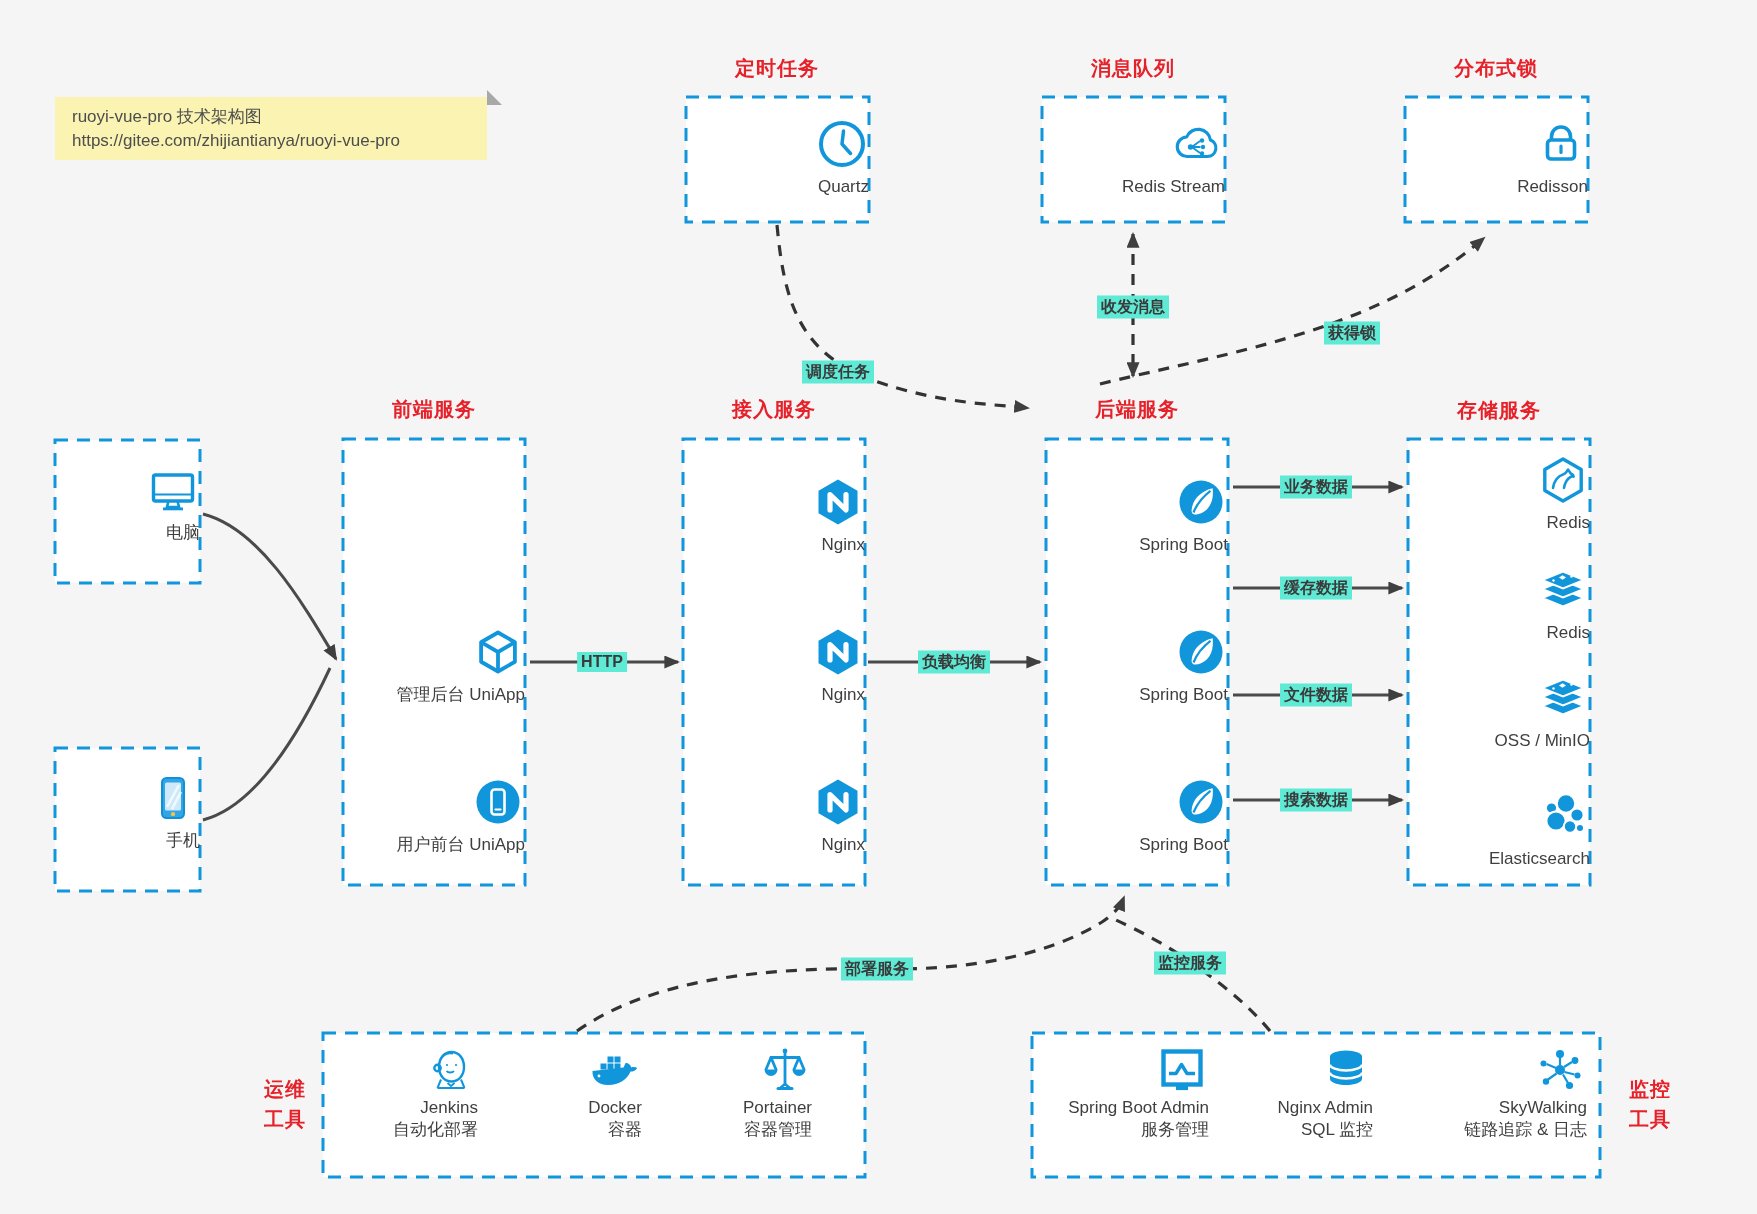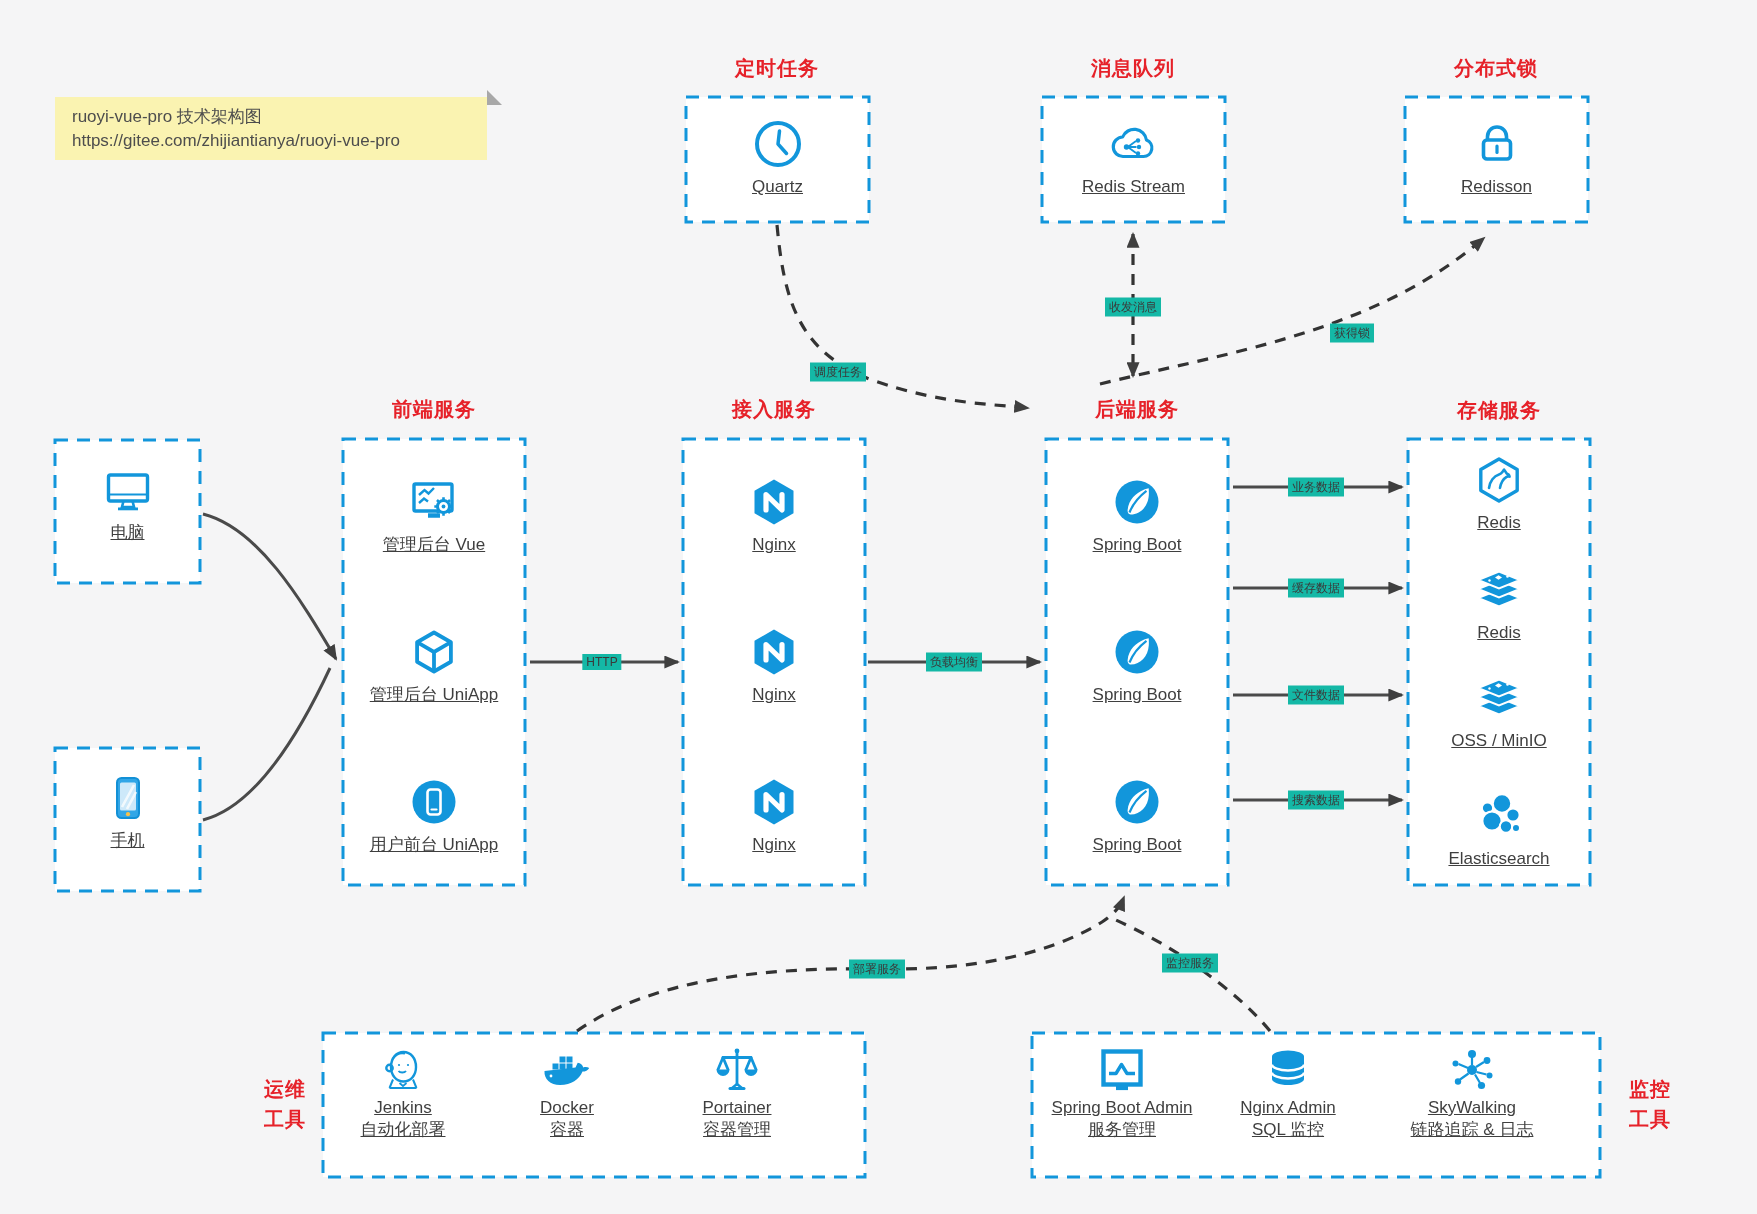--- a/index.html
+++ b/index.html
@@ -1,29 +1,29 @@
 <!DOCTYPE html>
 <html><head>
 <meta charset="utf-8">
 <style>
   html,body{margin:0;padding:0;background:#f5f5f6;}
   #canvas{position:relative;width:1757px;height:1214px;background:#f5f5f6;overflow:hidden;
           font-family:"Liberation Sans","DejaVu Sans",sans-serif;color:#3f3f3f;}
   #edges{position:absolute;left:0;top:0;width:1757px;height:1214px;}
   .box{position:absolute;box-sizing:border-box;}
-  .node{position:absolute;left:0;right:0;text-align:center;text-decoration:underline;}
+  .node{position:absolute;left:0;right:0;text-align:right;}
   .node .lbl{margin-top:5px;font-size:17px;color:#3f3f3f;line-height:21px;}
   .node .sub{font-size:17px;color:#3f3f3f;line-height:22px;}
   .ic54{width:54px;height:54px;display:inline-block;vertical-align:top;}
   .col-title{position:absolute;transform:translate(-50%,-50%);color:#e62129;font-weight:bold;
              font-size:20px;white-space:nowrap;letter-spacing:1px;text-align:right;}
   .side-title{position:absolute;transform:translate(-50%,-50%);color:#e62129;font-weight:bold;
               font-size:20px;line-height:30px;letter-spacing:1px;}
-  .edge-label{position:absolute;transform:translate(-50%,-50%);background:#14b8a6;color:#3a3a3a;
-              font-size:12px;padding:1px 4px;white-space:nowrap;}
+  .edge-label{position:absolute;transform:translate(-50%,-50%);background:#5eead4;color:#3a3a3a;
+              font-size:16px;padding:1px 4px;white-space:nowrap;font-weight:bold;}
   .note{position:absolute;left:55px;top:97px;width:432px;height:63px;background:#faf3b1;
         color:#4d4d4d;font-size:17px;line-height:24px;padding:8px 0 0 17px;box-sizing:border-box;}
   .note-fold{position:absolute;left:487px;top:90px;width:0;height:0;
              border-bottom:15px solid #a8a8a8;border-right:15px solid transparent;}
 </style>
 </head>
 <body>
 
 <div id="canvas">
 
@@ -269,26 +269,20 @@
   <div class="box" style="left:55px;top:748px;width:145px;height:143px">
     <div class="node" style="top:23px">
       <svg class="ic54">
           <use href="#i-phone"></use>
         </svg>
       <div class="lbl">手机</div>
     </div>
   </div>
 
   <div class="box" style="left:343px;top:439px;width:182px;height:446px">
-    <div class="node" style="top:36px">
-      <svg class="ic54">
-          <use href="#i-admin-vue"></use>
-        </svg>
-      <div class="lbl">管理后台 Vue</div>
-    </div>
     <div class="node" style="top:186px">
       <svg class="ic54">
           <use href="#i-uniapp-cube"></use>
         </svg>
       <div class="lbl">管理后台 UniApp</div>
     </div>
     <div class="node" style="top:336px">
       <svg class="ic54">
           <use href="#i-user-uniapp"></use>
         </svg>

